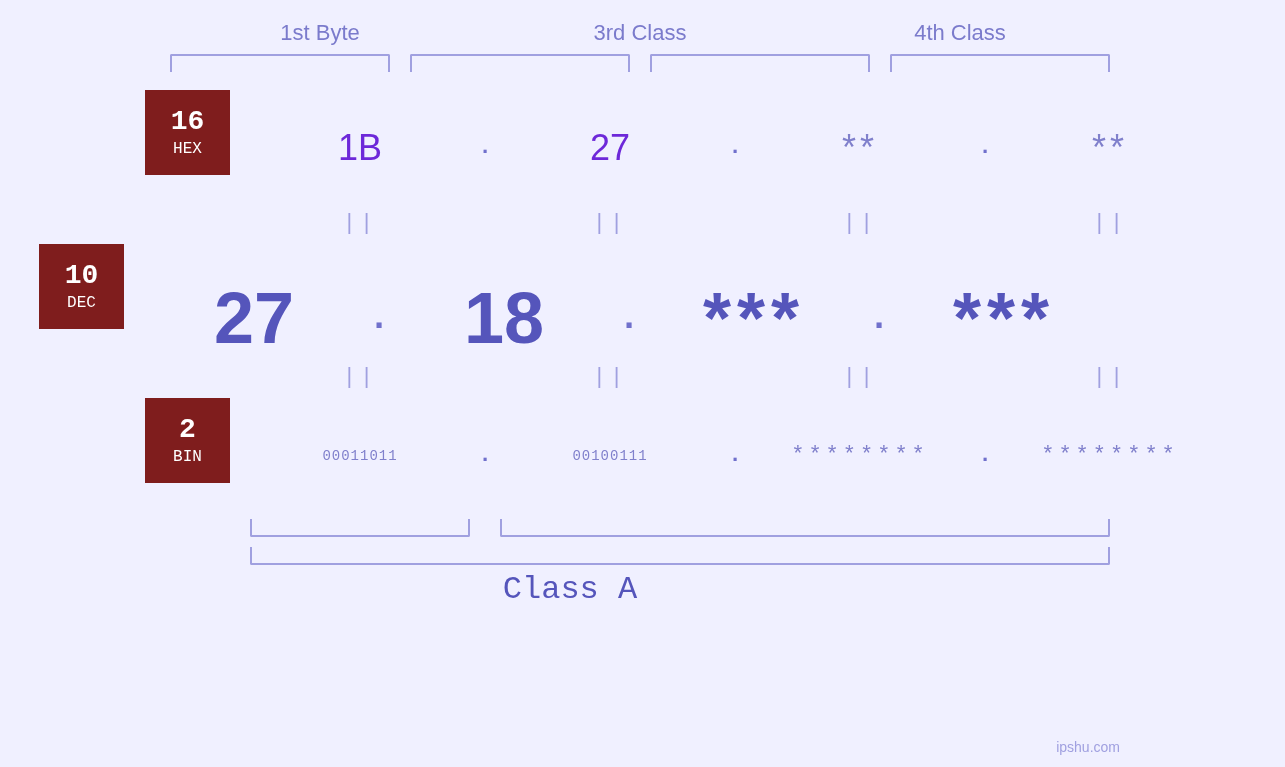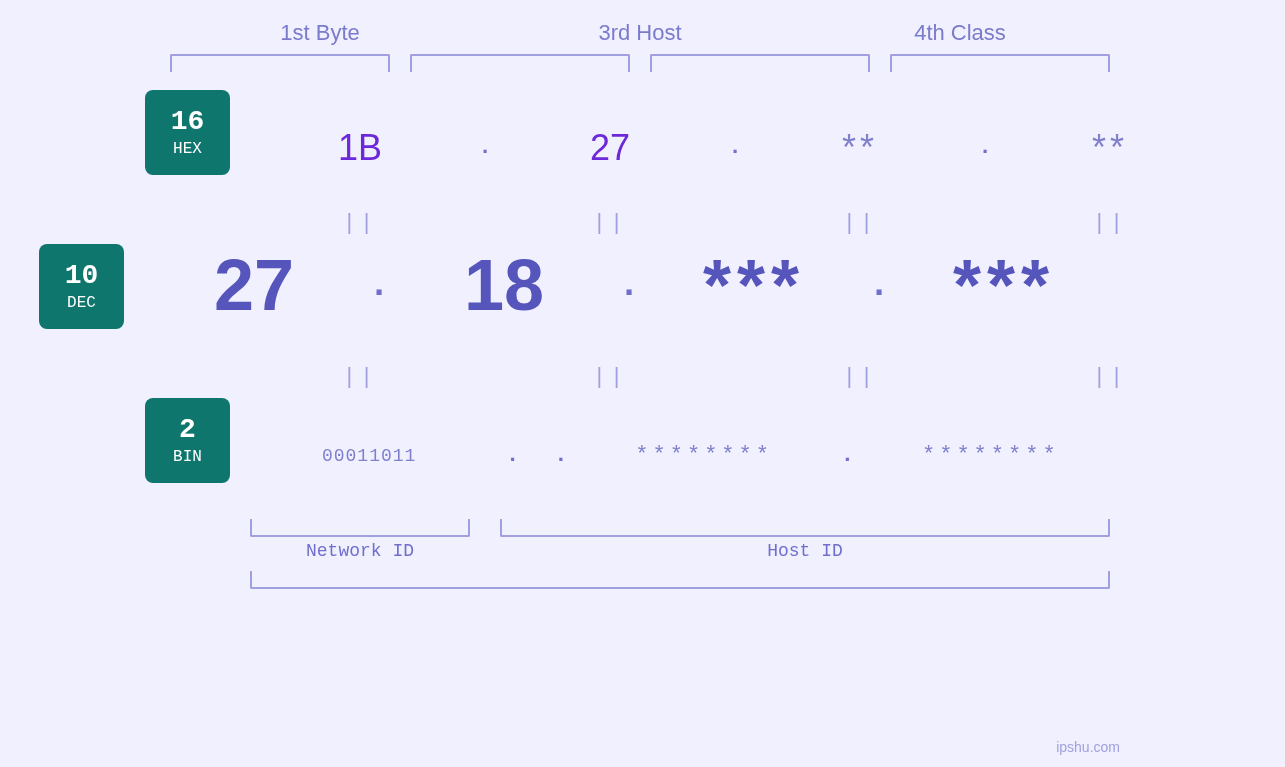--- a/index.html
+++ b/index.html
@@ -54,22 +54,22 @@
       width: 220px;
       height: 18px;
       border: 2px solid #a0a0e0;
       border-bottom: none;
       border-radius: 2px 2px 0 0;
     }
 
     .badge {
       width: 85px;
       height: 85px;
-      background-color: #0f766e;
-      border-radius: 8px;
+      background-color: #7f1d1d;
+      border-radius: 0;
       display: flex;
       flex-direction: column;
       align-items: center;
       justify-content: center;
       margin-bottom: 30px;
     }
 
     .badge-number {
       color: white;
       font-size: 28px;
@@ -131,21 +131,21 @@
 
     .dec-value {
       color: #5555bb;
       font-size: 72px;
       font-weight: bold;
       font-family: Arial, sans-serif;
     }
 
     .bin-value {
       color: #8080cc;
-      font-size: 18px;
+      font-size: 14px;
       font-family: 'Courier New', Courier, monospace;
       letter-spacing: 1px;
     }
 
     .asterisk-small {
       color: #8080cc;
       font-size: 36px;
       font-family: Arial, sans-serif;
       letter-spacing: 4px;
     }
@@ -208,21 +208,21 @@
     }
 
   </style>
 </head>
 <body>
 
 <div class="container">
 
   <div class="byte-headers">
     <div class="byte-label">1st Byte</div>
-    <div class="byte-label">3rd Host</div>
+    <div class="byte-label">3rd Class</div>
     <div class="byte-label">4th Class</div>
   </div>
 
   <div class="bracket-row">
     <div class="bracket"></div>
     <div class="bracket"></div>
     <div class="bracket"></div>
     <div class="bracket"></div>
   </div>
 
@@ -260,21 +260,21 @@
         <div style="width:30px;"></div>
         <div class="double-bar">||</div>
         <div style="width:30px;"></div>
         <div class="double-bar">||</div>
         <div style="width:30px;"></div>
         <div class="double-bar">||</div>
       </div>
     </div>
   </div>
 
-  <div class="full-section" style="margin-top:4px; align-items:flex-start;padding-left:39px;">
+  <div class="full-section" style="margin-top:4px; align-items:flex-end;padding-left:39px;">
     <div class="badge" style="flex-shrink:0; margin-right:10px;">
       <span class="badge-number">10</span>
       <span class="badge-label">DEC</span>
     </div>
     <div class="rows-section">
       <div class="inner-row">
         <div class="byte-cell">
           <span class="dec-value">27</span>
         </div>
         <span class="dot-large" style="font-size:36px;font-weight:bold;">.</span>
@@ -312,20 +312,23 @@
     <div class="badge" style="flex-shrink:0; margin-right:10px;">
       <span class="badge-number">2</span>
       <span class="badge-label">BIN</span>
     </div>
     <div class="rows-section">
       <div class="inner-row">
         <div class="byte-cell">
           <span class="bin-value">00011011</span>
         </div>
         <span class="dot-small">.</span>
+        <div class="byte-cell">
+          <span class="bin-value">00100111</span>
+        </div>
         <span class="dot-small">.</span>
         <div class="byte-cell">
           <span class="asterisk-bin">********</span>
         </div>
         <span class="dot-small">.</span>
         <div class="byte-cell">
           <span class="asterisk-bin">********</span>
         </div>
       </div>
     </div>
@@ -336,34 +339,25 @@
     <div class="rows-section" style="display:flex; padding: 0 10px;">
 
       <div style="width:220px; height:18px; border:2px solid #a0a0e0; border-top:none; border-radius: 0 0 2px 2px;"></div>
 
       <div style="width:30px;"></div>
 
       <div style="flex:1; height:18px; border:2px solid #a0a0e0; border-top:none; border-radius: 0 0 2px 2px;"></div>
     </div>
   </div>
 
-  <div class="full-section" style="margin-top:4px; align-items:flex-start;">
-    <div style="width:85px; flex-shrink:0; margin-right:10px;"></div>
-    <div class="rows-section" style="display:flex; padding: 0 10px;">
-      <div style="width:220px; text-align:center;">
-        <span style="color:#7070cc; font-size:18px; font-family:'Courier New',Courier,monospace;">Network ID</span>
-      </div>
-      <div style="width:30px;"></div>
-      <div style="flex:1; text-align:center;">
-        <span style="color:#7070cc; font-size:18px; font-family:'Courier New',Courier,monospace;">Host ID</span>
-      </div>
-    </div>
-  </div>
 
   <div class="full-section" style="margin-top:10px;">
     <div style="width:85px; flex-shrink:0; margin-right:10px;"></div>
     <div style="flex:1; height:18px; border:2px solid #a0a0e0; border-top:none; border-radius: 0 0 2px 2px; margin: 0 10px;"></div>
   </div>
 
+  <div class="class-label-row" style="margin-top:6px;">
+    <span class="class-label">Class A</span>
+  </div>
 
   <div class="watermark">ipshu.com</div>
 
 </div>
 
 </body></html>

